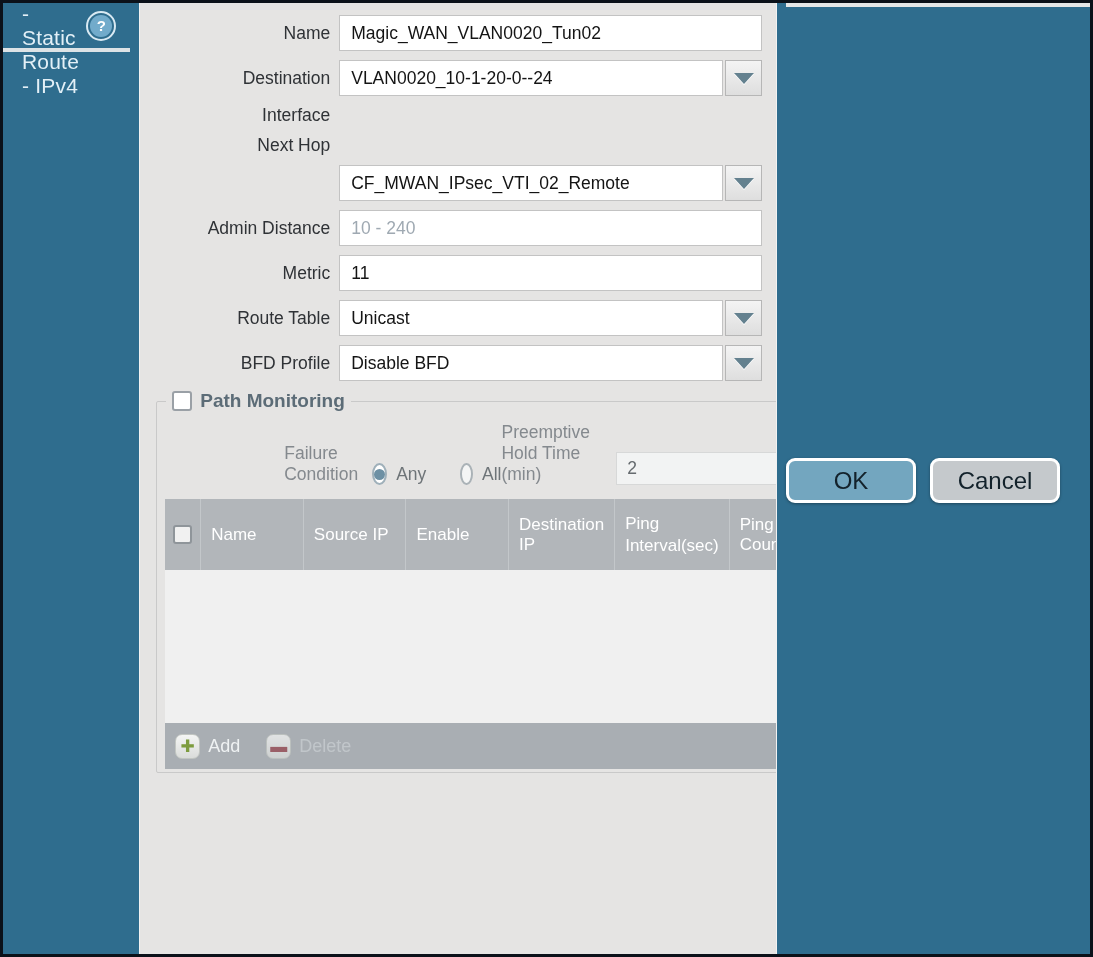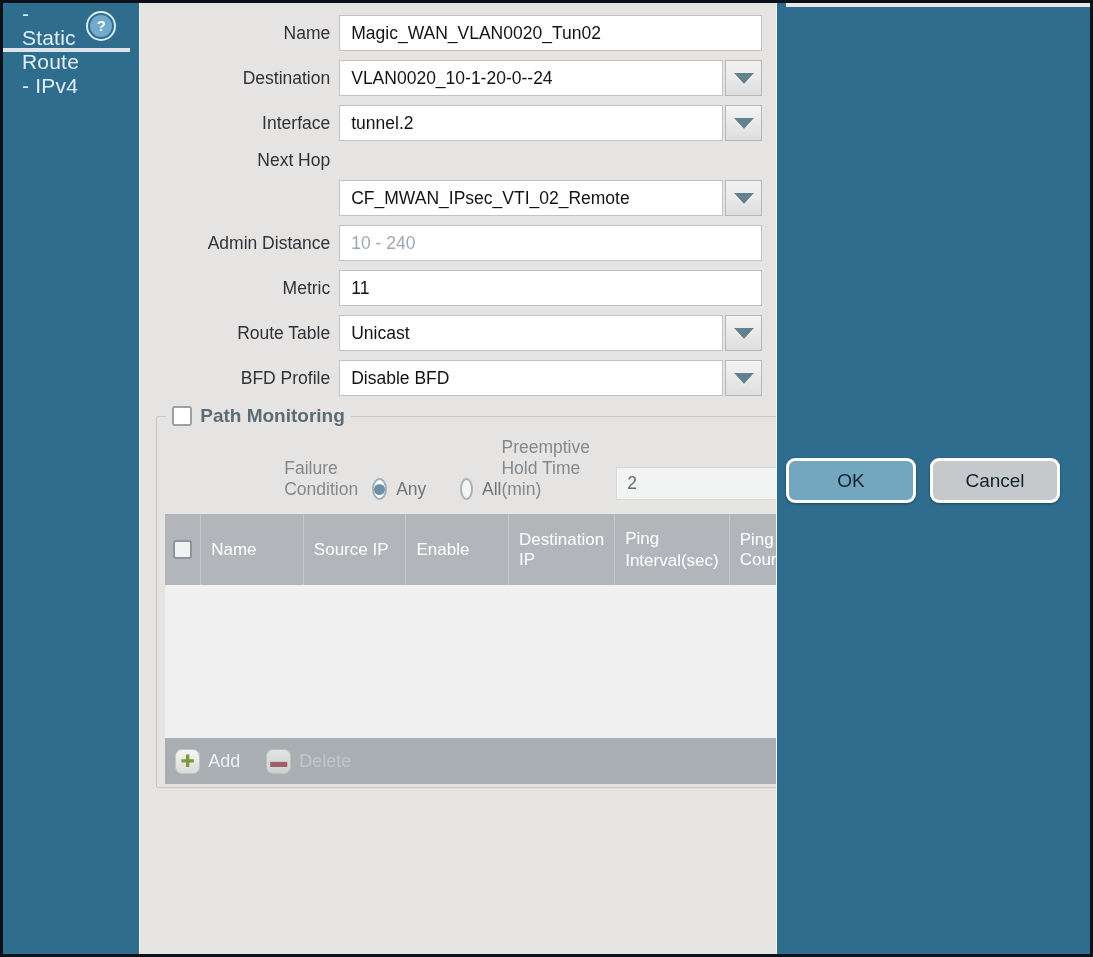--- a/index.html
+++ b/index.html
@@ -198,21 +198,21 @@
     flex: 0 0 86px;
     border-top: 4px solid #e5e7e8;
     display: flex; align-items: center; justify-content: flex-end;
     padding-right: 30px;
   }
   .btn {
     height: 45px; min-width: 130px;
     border-radius: 9px;
     border: 3px solid #ffffff;
     font-family: "Liberation Sans", sans-serif;
-    font-size: 19px; color: #13222b;
+    font-size: 24px; color: #13222b;
     cursor: pointer;
     box-shadow: 0 1px 3px rgba(0,0,0,.35);
   }
   .btn-ok { background: #73a6bf; margin-right: 14px; }
   .btn-cancel { background: #c5c9cc; }
 </style>
 </head>
 <body>
 
 <div class="outer-frame">
@@ -239,26 +239,20 @@
         <div class="field">
           <input class="txt" type="text" value="VLAN0020_10-1-20-0--24" style="">
           <div class="dd-btn">
               <span class="dd-arrow"></span>
             </div>
         </div>
       </div>
 
       <div class="form-row">
         <div class="form-label">Interface</div>
-        <div class="field">
-          <input class="txt" type="text" value="tunnel.2" style="">
-          <div class="dd-btn">
-              <span class="dd-arrow"></span>
-            </div>
-        </div>
       </div>
 
       <div class="form-row">
         <div class="form-label">Next Hop</div>
       </div>
 
       <div class="form-row">
         <div class="form-label"></div>
         <div class="field">
           <input class="txt" type="text" value="CF_MWAN_IPsec_VTI_02_Remote" style="">

